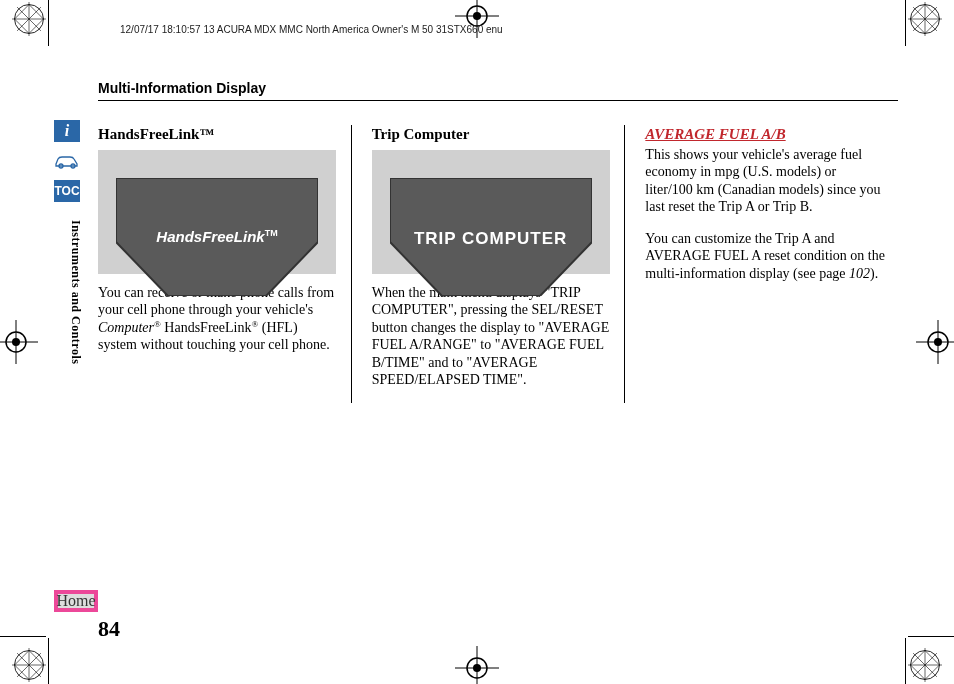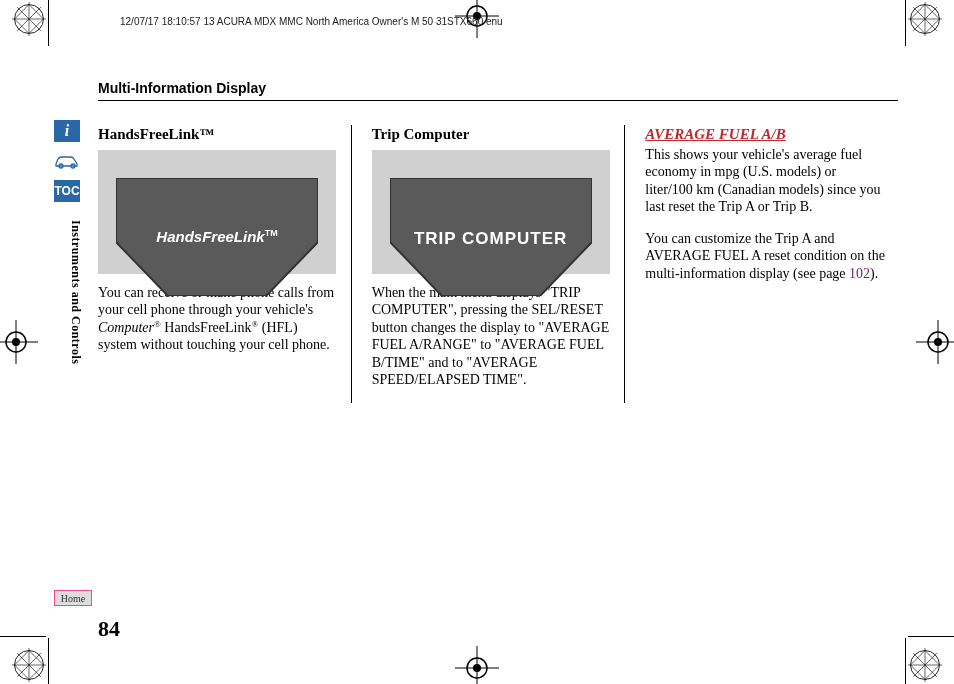--- a/index.html
+++ b/index.html
@@ -7,21 +7,21 @@
     padding: 0;
     background: #fff;
     font-family: "Times New Roman", Times, serif;
     width: 954px;
     height: 684px;
     position: relative;
     color: #000;
   }
   .print-header {
     position: absolute;
-    top: 16px;
+    top: 24px;
     left: 120px;
     font-size: 10px;
     font-family: Arial, sans-serif;
     color: #222;
   }
   .regmark {
     position: absolute;
     width: 34px;
     height: 34px;
   }
@@ -144,34 +144,34 @@
   .avg-heading {
     color: #c1272d;
     font-style: italic;
     font-weight: bold;
     text-decoration: underline;
     margin: 0 0 2px 0;
     font-size: 15px;
     font-family: Georgia, serif;
   }
   .col p { margin: 0 0 14px 0;}
-  .link { color: #701a75; }
+  .link { color: #000000; font-style: italic; }
   .sup { font-size: 9px; vertical-align: top;}
   .ital { font-style: italic; }
 
   .home-tab {
     position: absolute;
     left: 54px;
     top: 590px;
     width: 36px;
     height: 14px;
     background: #ddd;
-    border: 1px solid #ec4899;
+    border: 4px solid #ec4899;
     font-family: "Brush Script MT", cursive;
-    font-size: 10px;
+    font-size: 16px;
     display:flex; align-items:center; justify-content:center;
     color:#333;
   }
   .page-number {
     position: absolute;
     left: 98px;
     top: 616px;
     font-weight: bold;
     font-size: 22px;
     font-family: Liberation Serif, serif;

